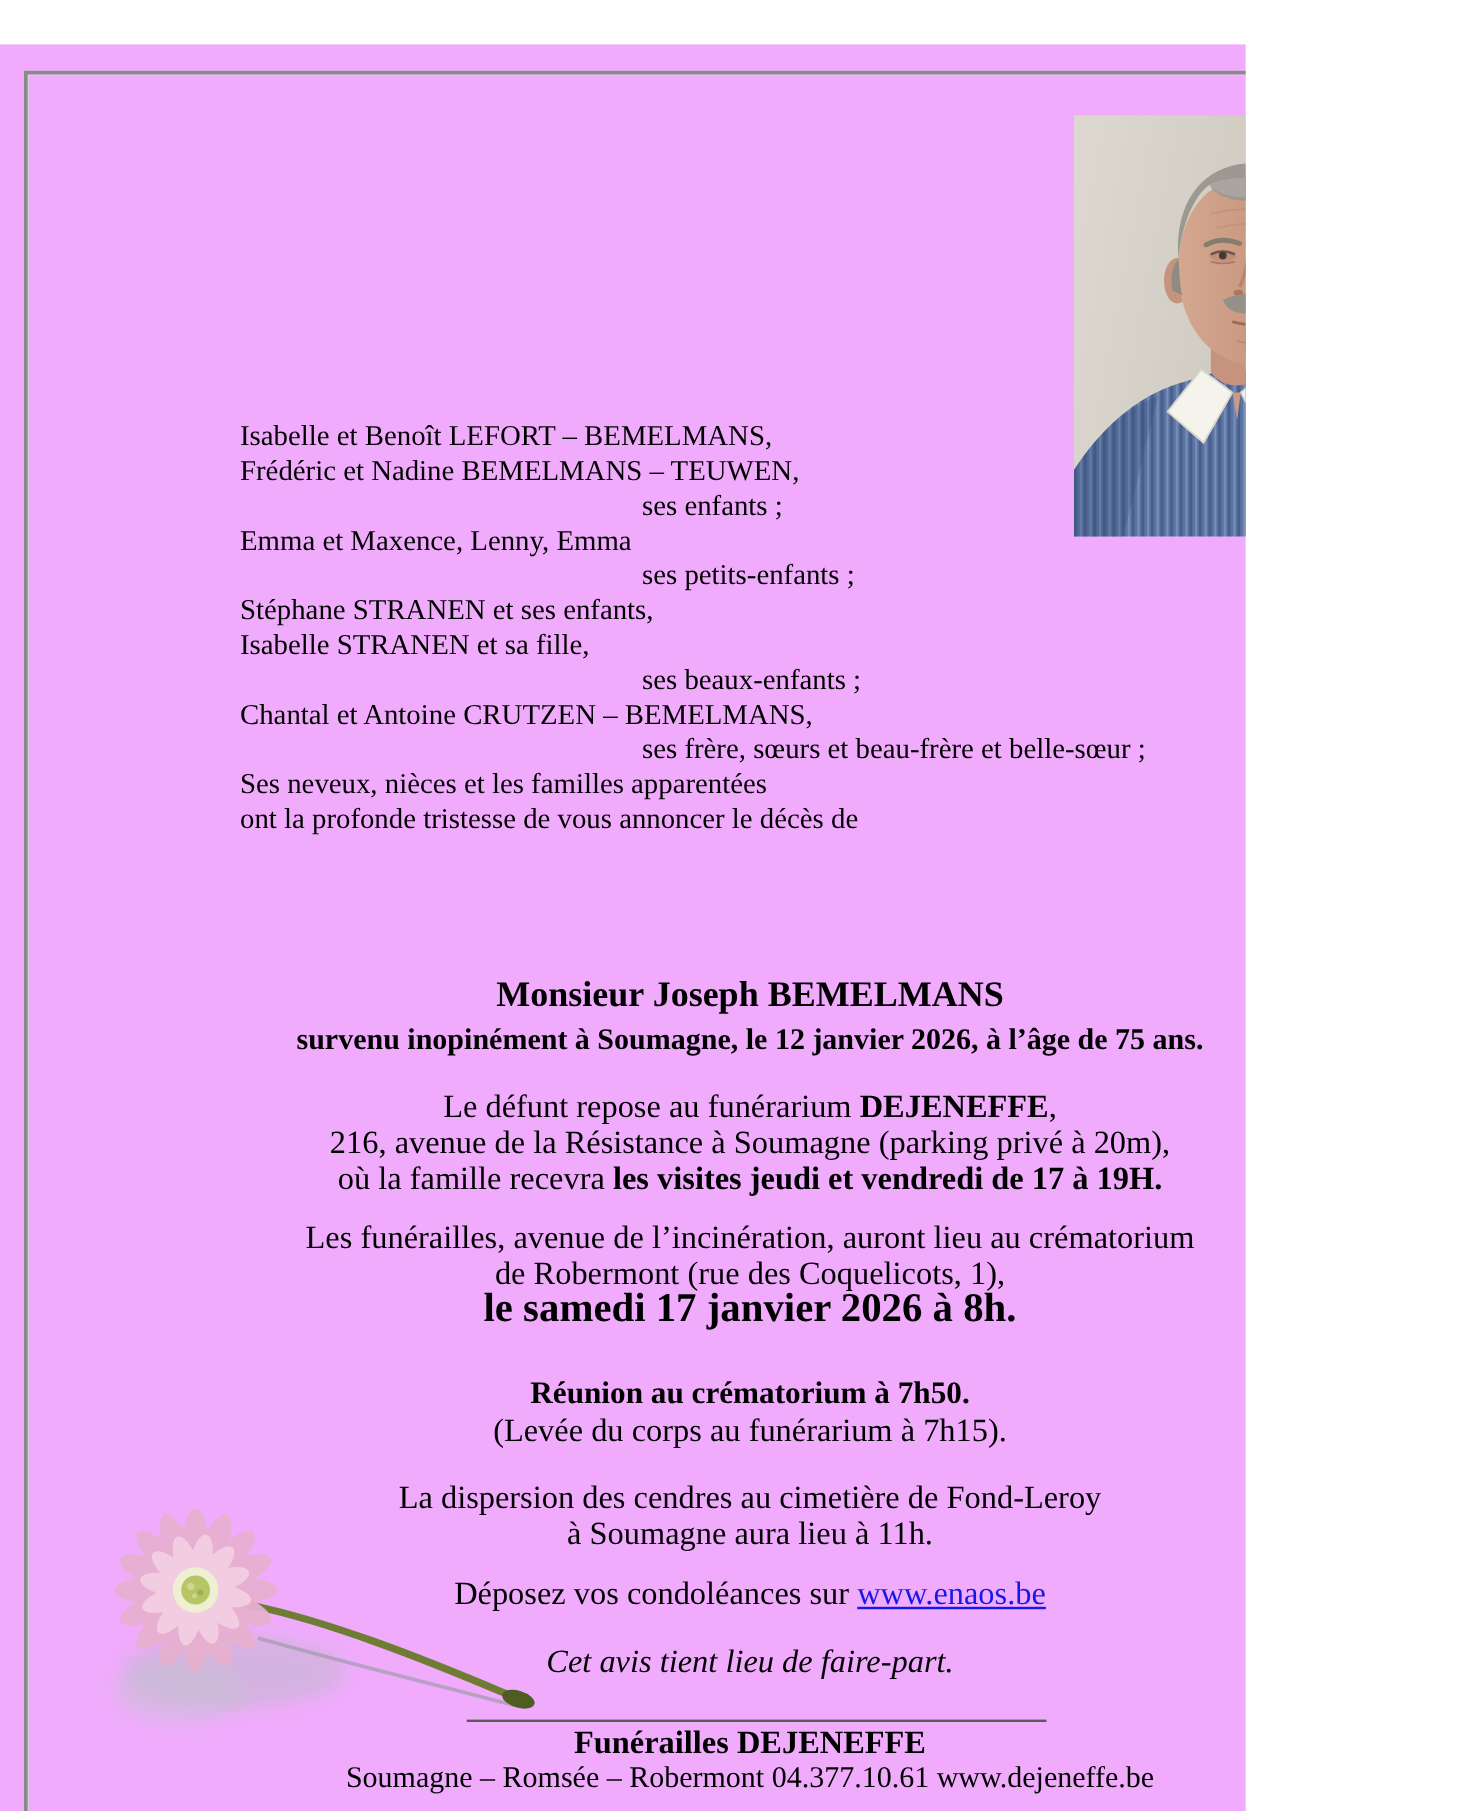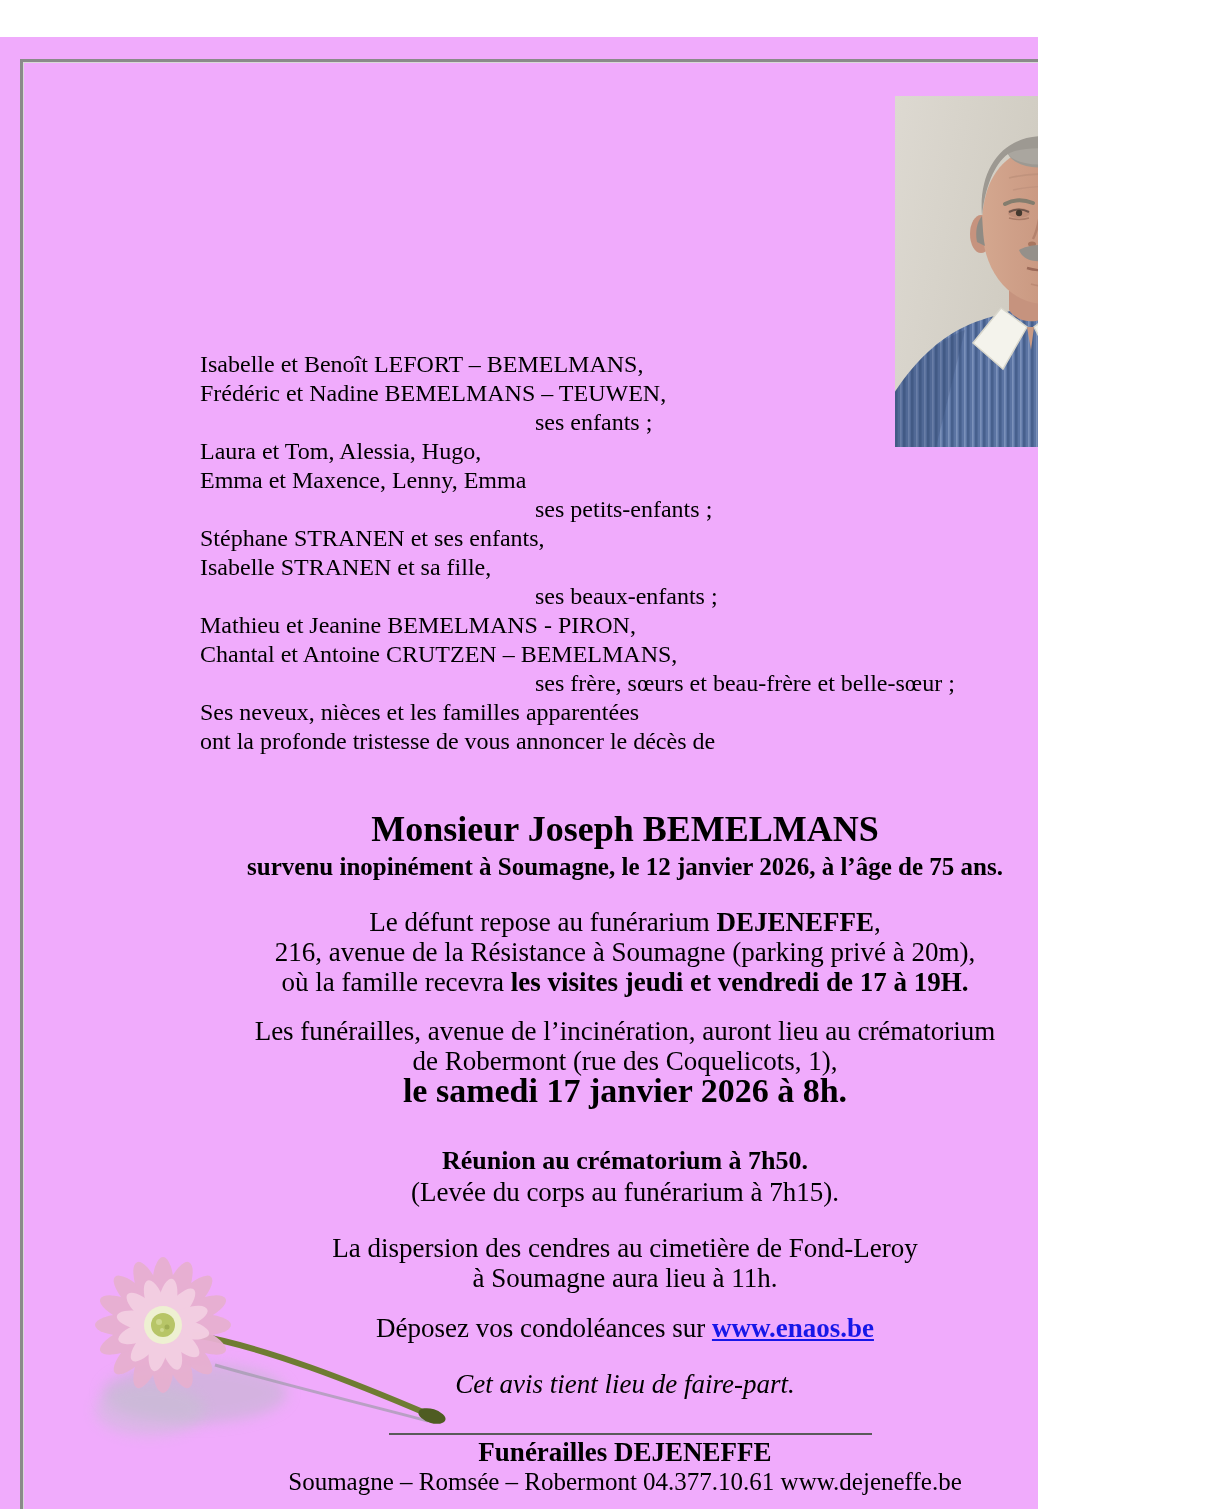--- a/index.html
+++ b/index.html
@@ -24,33 +24,33 @@
   .family{
     position:absolute;left:200px;top:313px;width:860px;
     font-size:24px;line-height:29px;white-space:nowrap;
   }
   .family .relation{padding-left:335px;}
   
   .cblock{
     position:absolute;left:180px;width:890px;
     text-align:center;font-size:27px;line-height:30px;
   }
-  .title-line{top:772px;font-size:36px;font-weight:bold;line-height:40px;}
+  .title-line{top:772px;font-size:30px;font-weight:bold;line-height:40px;}
   .subtitle-line{top:815px;font-size:25px;font-weight:bold;line-height:30px;}
   .repose-block{top:870px;}
   .funeral-block{top:979px;}
   .date-line{top:1032px;font-size:34px;font-weight:bold;line-height:44px;}
   .meeting-bold{top:1108px;font-size:26px;font-weight:bold;line-height:32px;}
   .meeting-normal{top:1140px;}
   .dispersion-block{top:1196px;}
   .condolence-block{top:1276px;}
   .notice-block{top:1332px;font-style:italic;}
   .bold{font-weight:bold;}
   .link{
-    color:#1717e8;text-decoration:underline;cursor:pointer;font-weight:bold;
+    color:#1717e8;text-decoration:underline;cursor:pointer;
   }
   .separator{
     position:absolute;left:389px;top:1396px;width:483px;height:0;
     border-top:2px solid #5a5a5a;
   }
   .footer-company{top:1400px;font-size:27px;font-weight:bold;line-height:30px;}
   .footer-details{top:1430px;font-size:25px;line-height:30px;}
   
   .photo{
     position:absolute;left:895px;top:59px;width:267px;height:351px;
@@ -131,27 +131,25 @@
       <path d="M 132 172 Q 148 177 164 171" stroke="#9c6a59" stroke-width="2.4" fill="none"></path>
       <path d="M 136 188 Q 148 192 160 188" stroke="#b5836e" stroke-width="1.6" fill="none" opacity="0.7"></path>
       <ellipse cx="186" cy="158" rx="14" ry="26" fill="#8a5640" opacity="0.12"></ellipse>
     </svg>
   </div>
 
   <div class="family">
     <div class="name">Isabelle et Benoît LEFORT – BEMELMANS,</div>
     <div class="name">Frédéric et Nadine BEMELMANS – TEUWEN,</div>
     <div class="relation">ses enfants ;</div>
-    <div class="name">Laura et Tom, Alessia, Hugo,</div>
     <div class="name">Emma et Maxence, Lenny, Emma</div>
     <div class="relation">ses petits-enfants ;</div>
     <div class="name">Stéphane STRANEN et ses enfants,</div>
     <div class="name">Isabelle STRANEN et sa fille,</div>
     <div class="relation">ses beaux-enfants ;</div>
-    <div class="name">Mathieu et Jeanine BEMELMANS - PIRON,</div>
     <div class="name">Chantal et Antoine CRUTZEN – BEMELMANS,</div>
     <div class="relation">ses frère, sœurs et beau-frère et belle-sœur ;</div>
     <div class="name">Ses neveux, nièces et les familles apparentées</div>
     <div class="name">ont la profonde tristesse de vous annoncer le décès de</div>
   </div>
 
   <div class="cblock title-line">Monsieur Joseph BEMELMANS</div>
   <div class="cblock subtitle-line">survenu inopinément à Soumagne, le 12 janvier 2026, à l’âge de 75 ans.</div>
 
   <div class="cblock repose-block">

